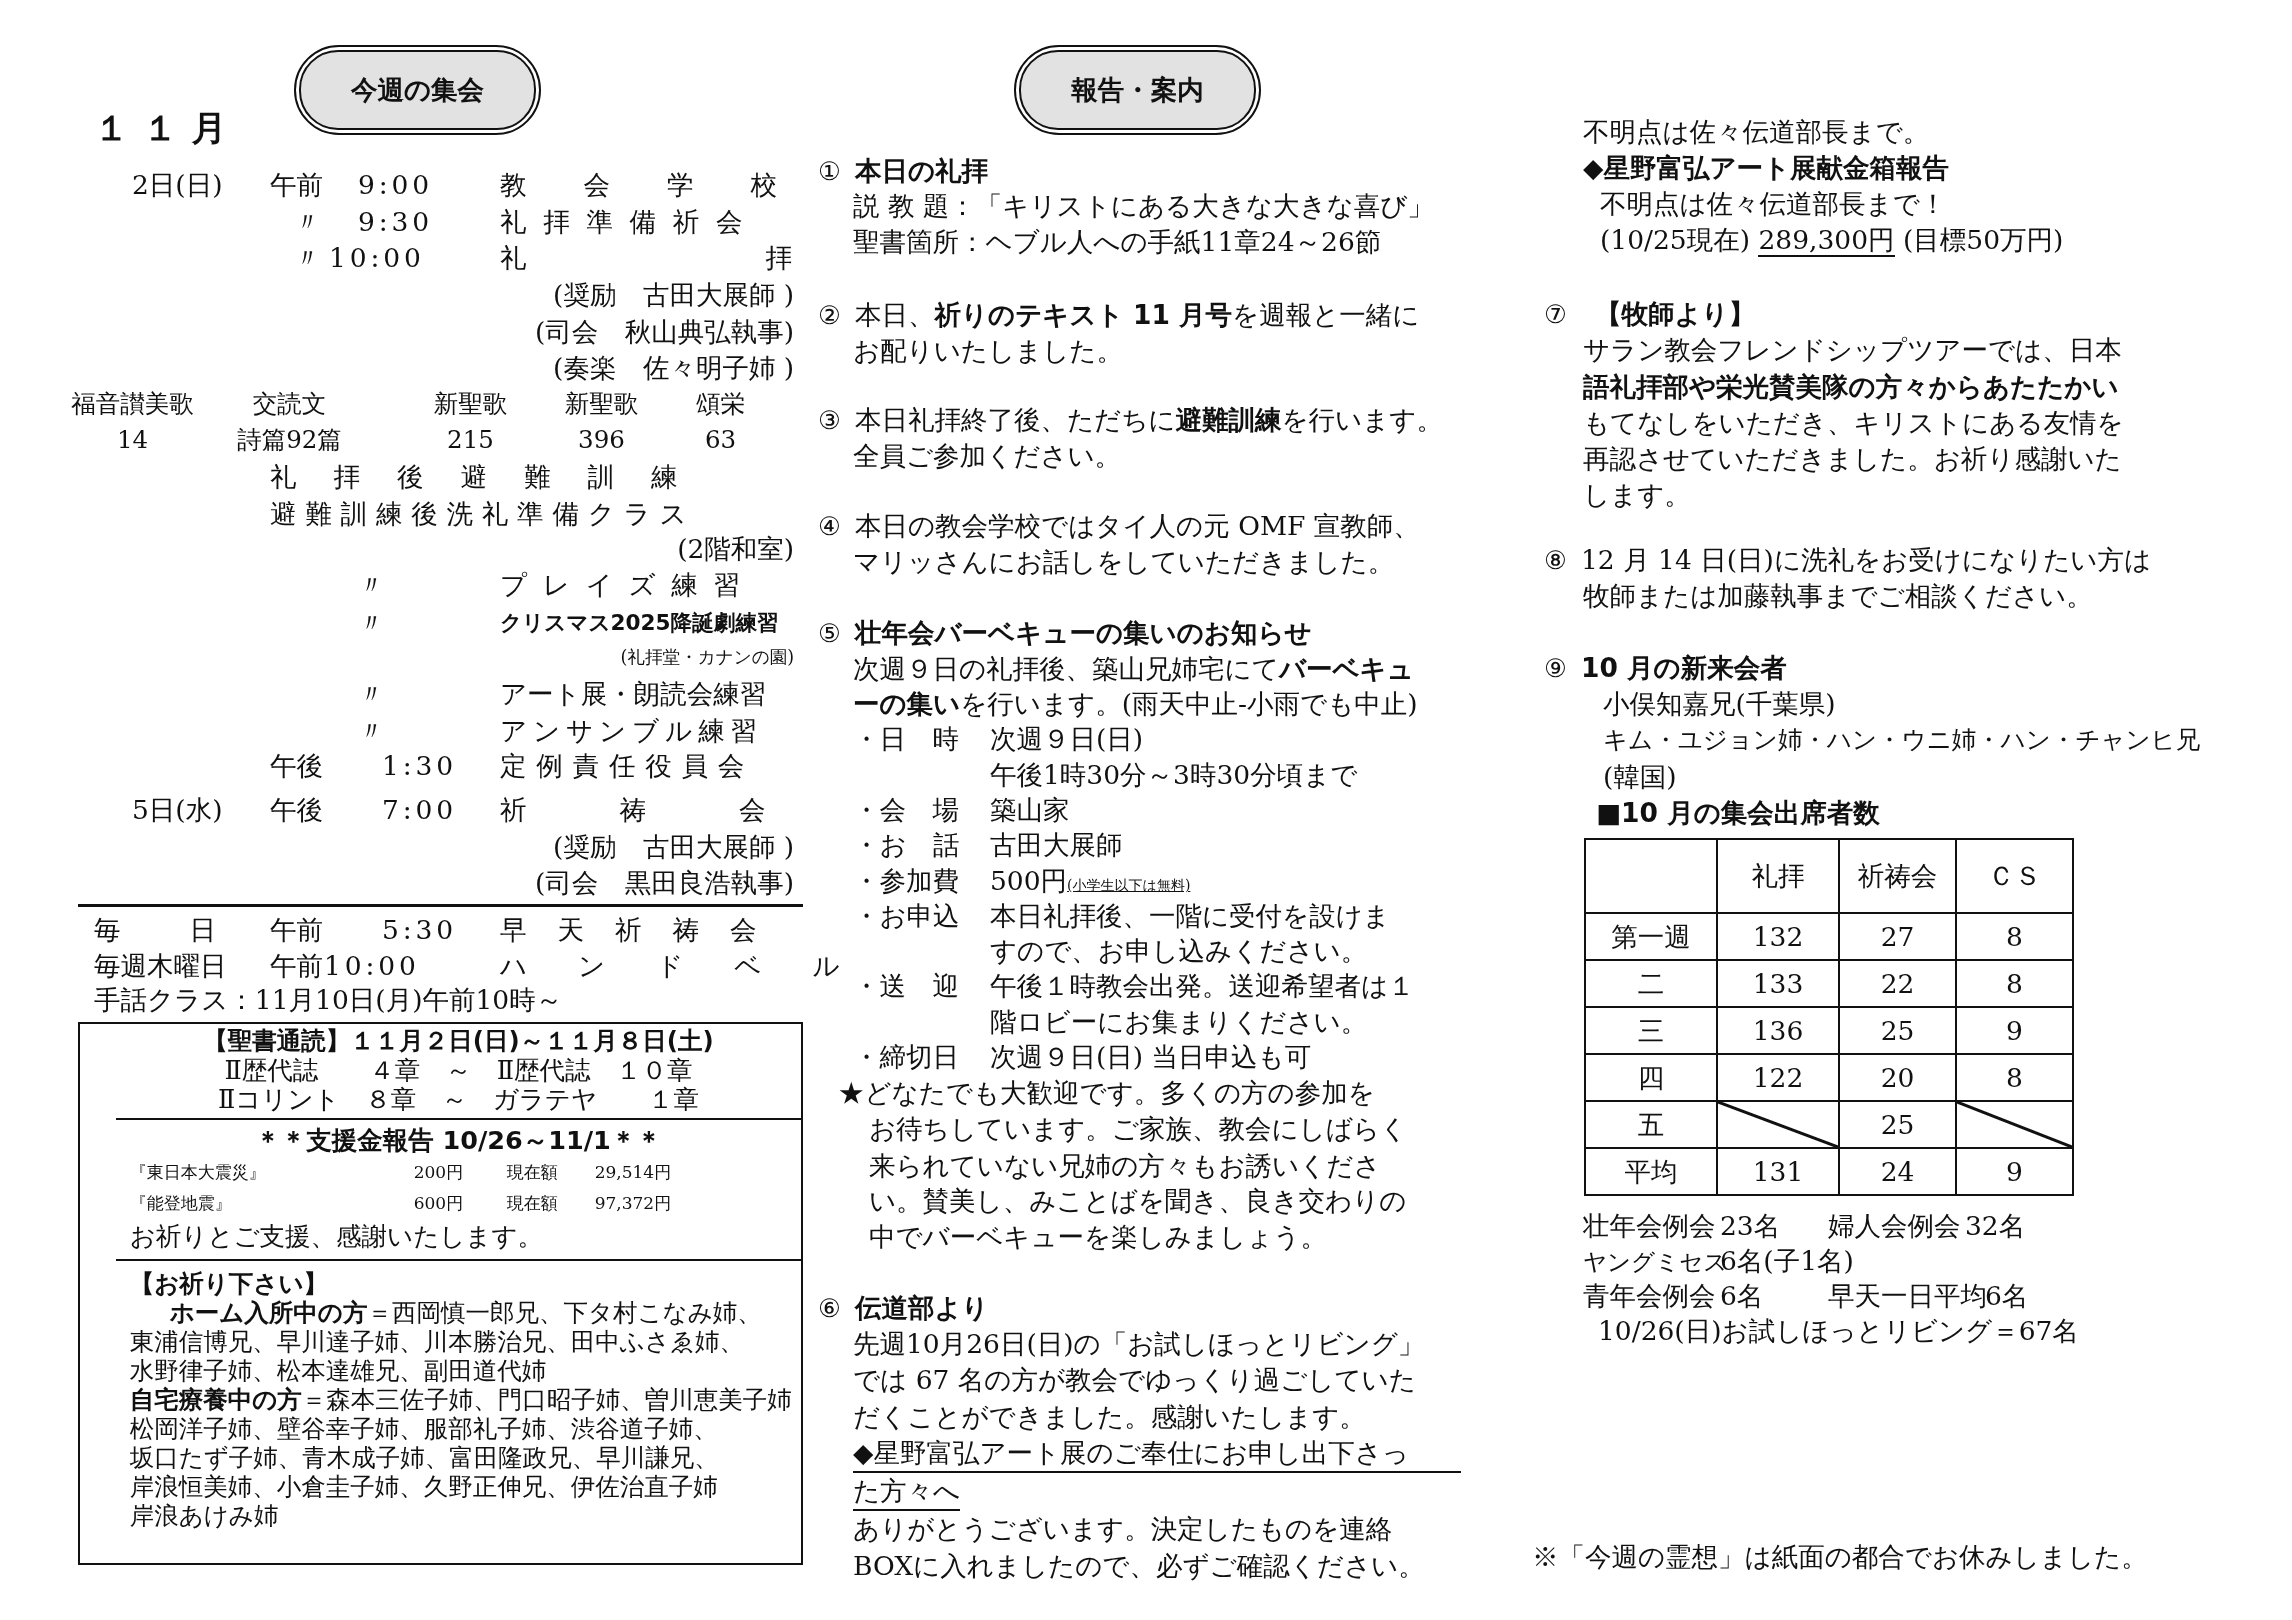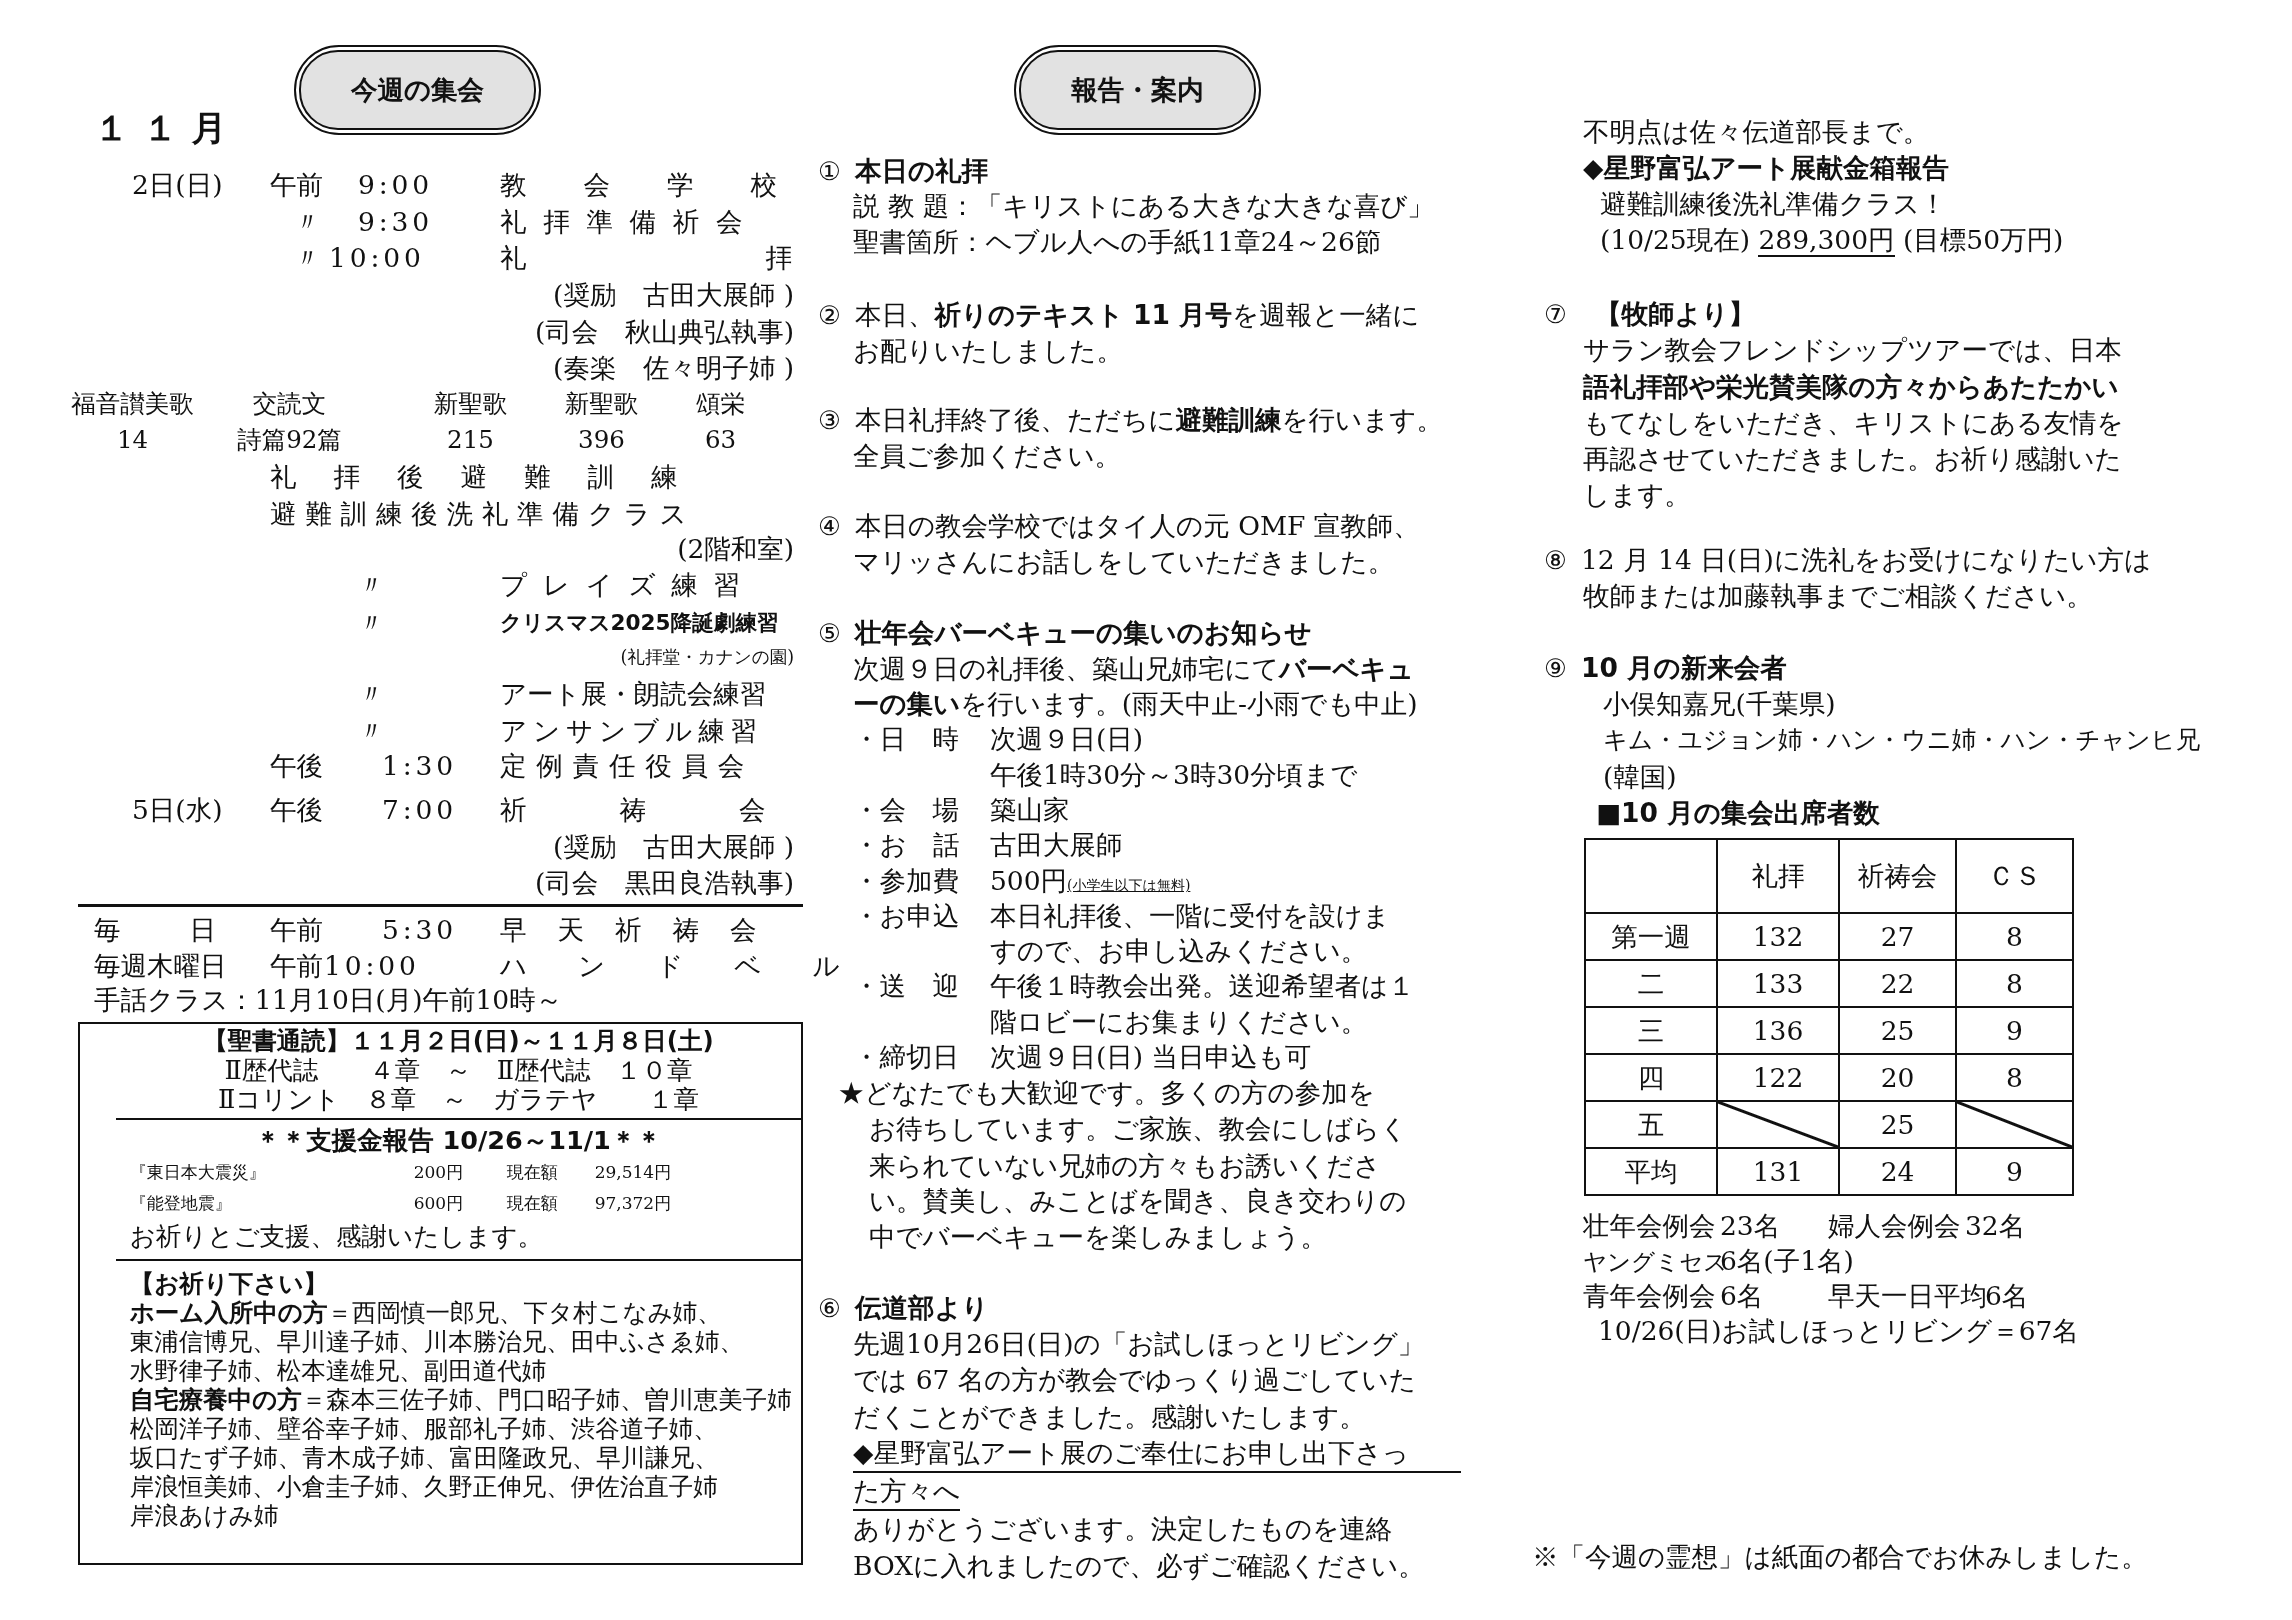--- a/index.html
+++ b/index.html
@@ -174,21 +174,21 @@
     <div class="support-row">
       <span style="width:284px;">『能登地震』</span>
       <span style="width:93px;">600円</span>
       <span style="width:88px;">現在額</span>
       <span>97,372円</span>
     </div>
     <div style="font-size:25.5px; line-height:35px;">お祈りとご支援、感謝いたします。</div>
   </div>
   <div class="box-section" style="height:302px; font-size:24.5px; line-height:29px; padding-top:7.8px;">
     <div class="b">【お祈り下さい】</div>
-    <div style="white-space:nowrap;"><span class="b">ホーム入所中の方</span><span>＝西岡慎一郎兄、下タ村こなみ姉、</span></div>
+    <div style="white-space:nowrap;margin-left:40px;"><span class="b">ホーム入所中の方</span><span>＝西岡慎一郎兄、下タ村こなみ姉、</span></div>
     <div>東浦信博兄、早川達子姉、川本勝治兄、田中ふさゑ姉、</div>
     <div>水野律子姉、松本達雄兄、副田道代姉</div>
     <div style="white-space:nowrap;"><span class="b">自宅療養中の方</span><span>＝森本三佐子姉、門口昭子姉、曽川恵美子姉</span></div>
     <div>松岡洋子姉、壁谷幸子姉、服部礼子姉、渋谷道子姉、</div>
     <div>坂口たず子姉、青木成子姉、富田隆政兄、早川謙兄、</div>
     <div>岸浪恒美姉、小倉圭子姉、久野正伸兄、伊佐治直子姉</div>
     <div>岸浪あけみ姉</div>
   </div>
 </div>
 
@@ -234,21 +234,21 @@
 <div class="txt indent" style="top:1326px;">先週10月26日(日)の「お試しほっとリビング」</div>
 <div class="txt indent" style="top:1362px;">では 67 名の方が教会でゆっくり過ごしていた</div>
 <div class="txt indent" style="top:1399px;">だくことができました。感謝いたします。</div>
 <div class="txt indent underline" style="top:1435px; width:608px;">◆星野富弘アート展のご奉仕にお申し出下さっ</div>
 <div class="txt indent underline" style="top:1473px;">た方々へ</div>
 <div class="txt indent" style="top:1511px;">ありがとうございます。決定したものを連絡</div>
 <div class="txt indent" style="top:1548px;">BOXに入れましたので、必ずご確認ください。</div>
 
 <div class="txt" style="left:1583px; top:114px;">不明点は佐々伝道部長まで。</div>
 <div class="txt b" style="left:1583px; top:150px;">◆星野富弘アート展献金箱報告</div>
-<div class="txt" style="left:1600px; top:186px;">避難訓練後洗礼準備クラス！</div>
+<div class="txt" style="left:1600px; top:186px;">不明点は佐々伝道部長まで！</div>
 <div class="txt" style="left:1600px; top:222px;"><span>(10/25現在)</span> <span class="underline" style="border-bottom-width:2px;">289,300円</span> <span>(目標50万円)</span></div>
 
 <div class="item-head" style="left:1544px; top:296px;"><span class="num" style="width:51px;">⑦</span><span class="b">【牧師より】</span></div>
 <div class="txt" style="left:1583px; top:332px;">サラン教会フレンドシップツアーでは、日本</div>
 <div class="txt" style="left:1583px; top:369px;font-weight:bold;">語礼拝部や栄光賛美隊の方々からあたたかい</div>
 <div class="txt" style="left:1583px; top:405px;">もてなしをいただき、キリストにある友情を</div>
 <div class="txt" style="left:1583px; top:441px;">再認させていただきました。お祈り感謝いた</div>
 <div class="txt" style="left:1583px; top:477px;">します。</div>
 
 <div class="item-head" style="left:1544px; top:542px;"><span class="num">⑧</span><span>12 月 14 日(日)に洗礼をお受けになりたい方は</span></div>

